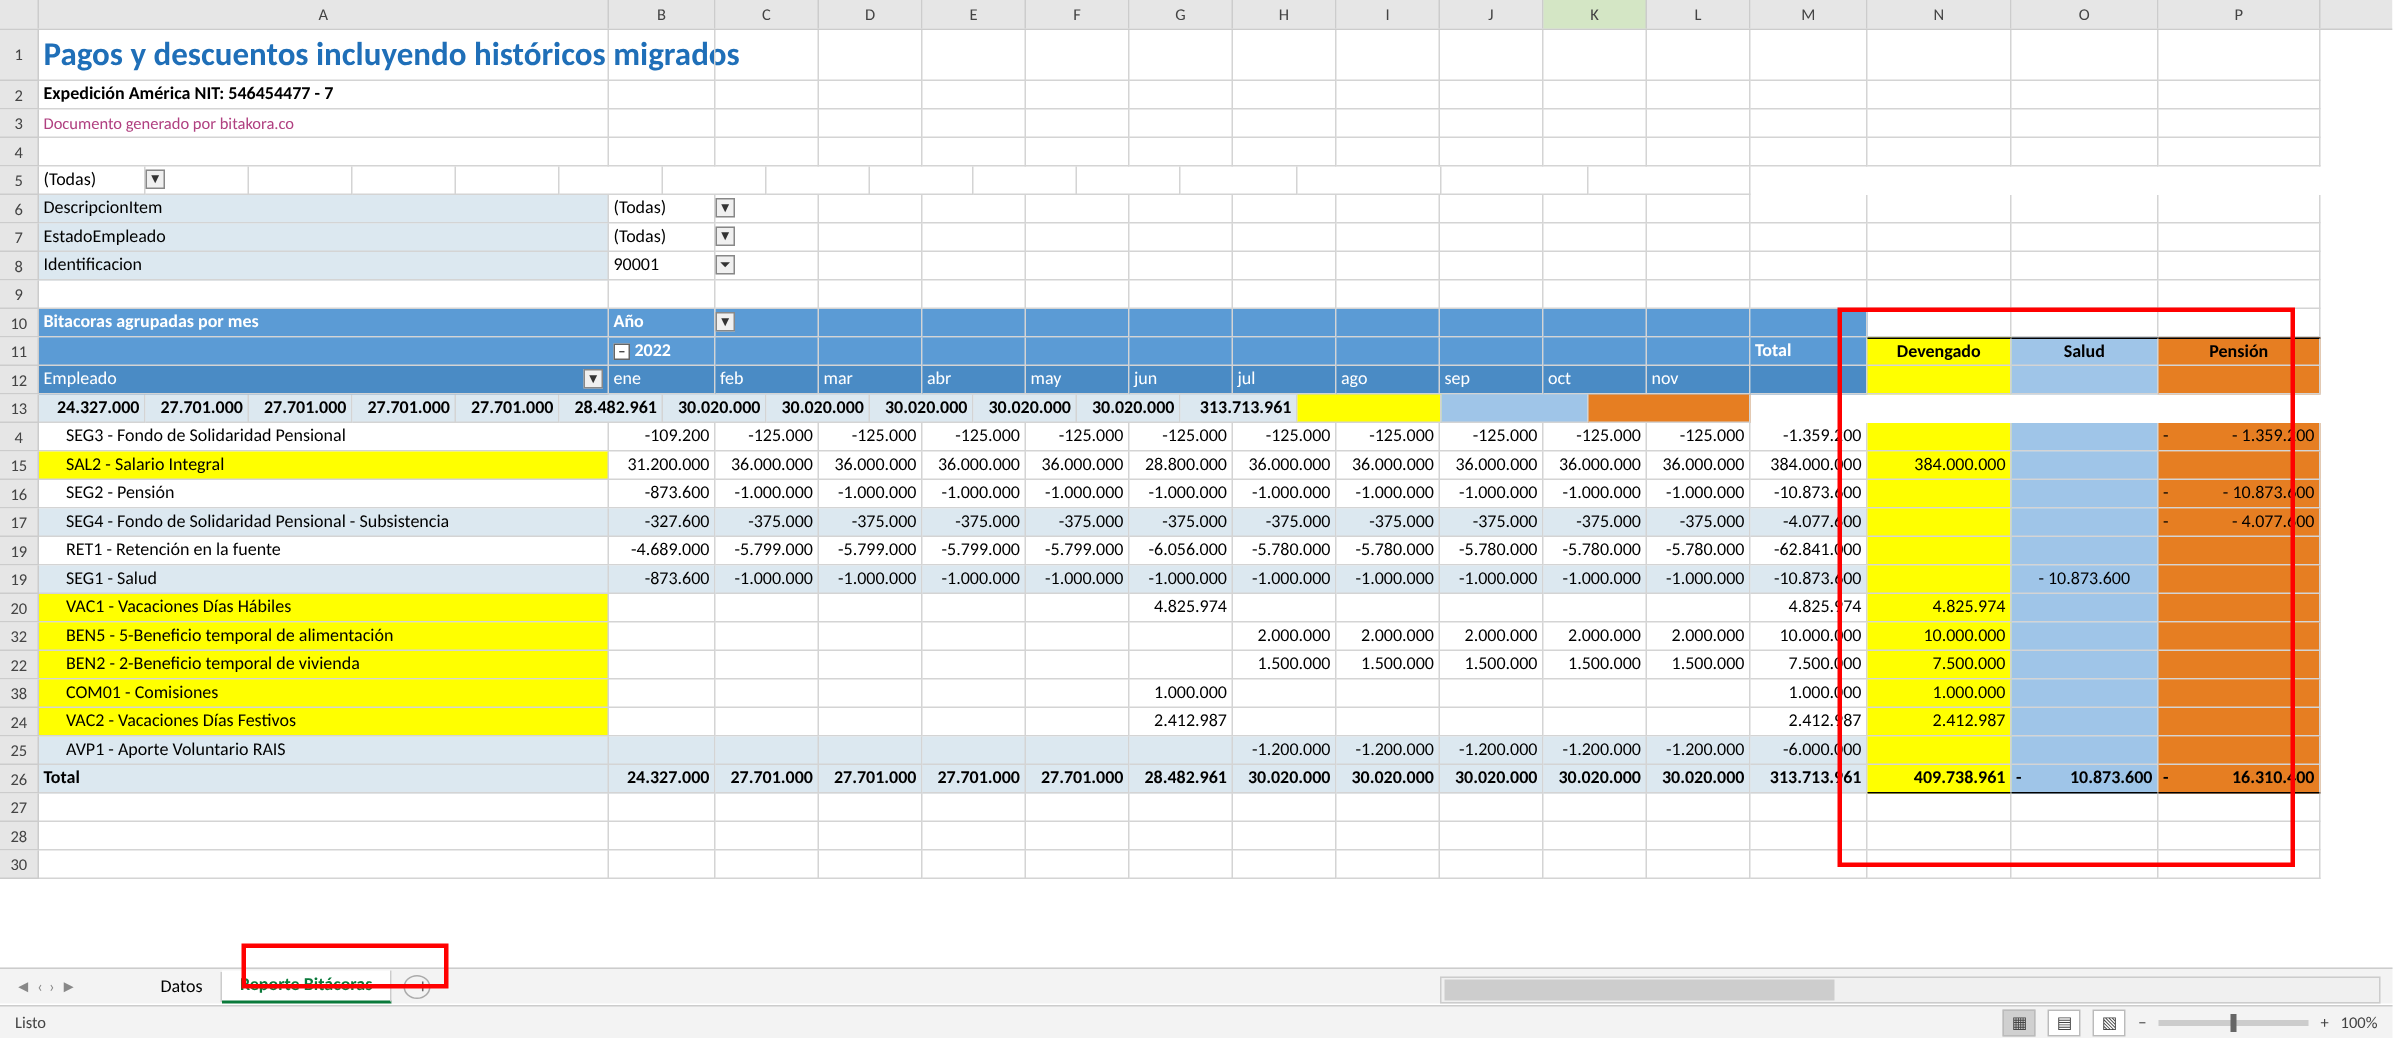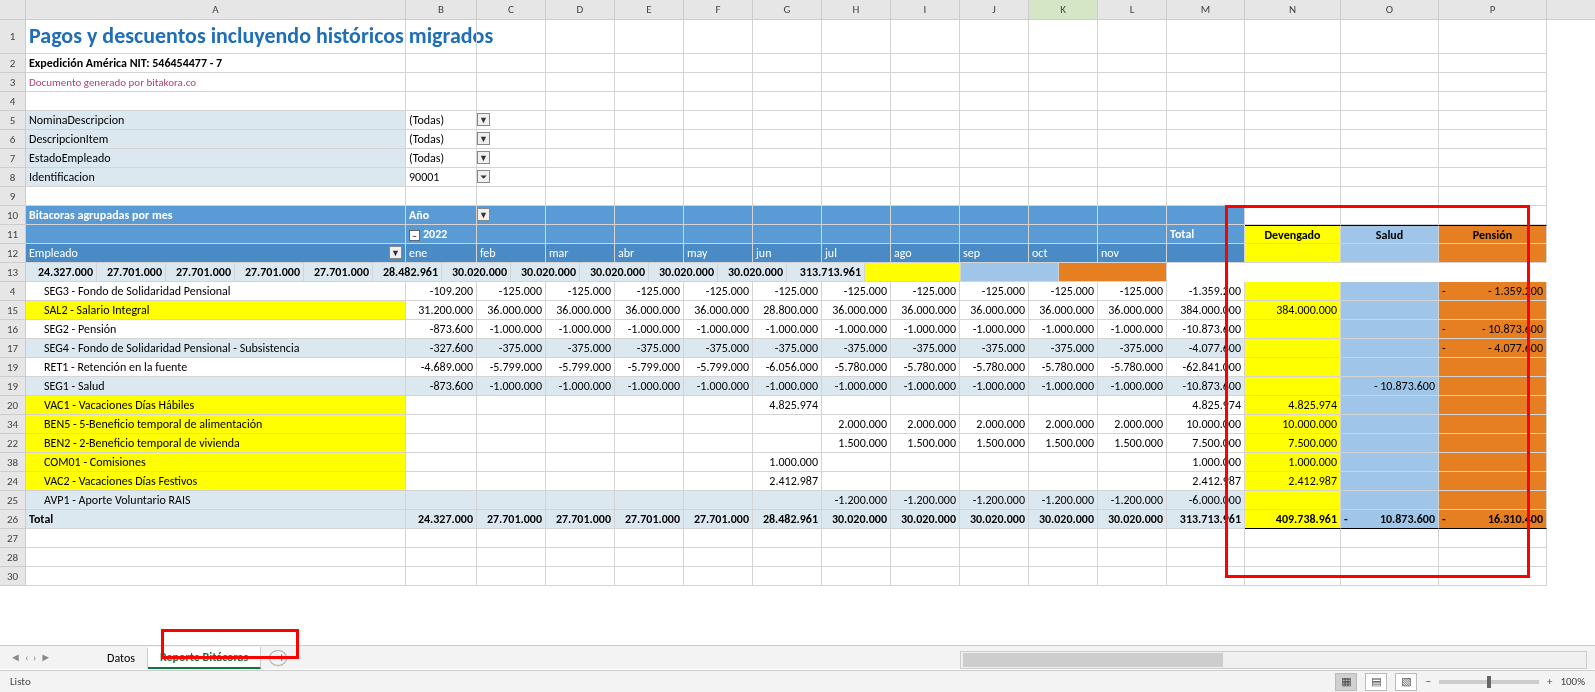--- a/index.html
+++ b/index.html
@@ -164,21 +164,20 @@
         <div class="cell " style="width: 69px; min-width: 69px;"></div>
         <div class="cell " style="width: 69px; min-width: 69px;"></div>
         <div class="cell " style="width: 69px; min-width: 69px;"></div>
         <div class="cell " style="width: 78px; min-width: 78px;"></div>
         <div class="cell " style="width: 96px; min-width: 96px;"></div>
         <div class="cell " style="width: 98px; min-width: 98px;"></div>
         <div class="cell " style="width: 108px; min-width: 108px;"></div>
       </div>
       <div class="row">
         <div class="rh">5</div>
-        <div class="cell filter-label" style="width: 380px; min-width: 380px;">NominaDescripcion</div>
         <div class="cell filter-val" style="width: 71px; min-width: 71px;">(Todas)<div class="filter-dd">▼</div></div>
         <div class="cell " style="width: 69px; min-width: 69px;"></div>
         <div class="cell " style="width: 69px; min-width: 69px;"></div>
         <div class="cell " style="width: 69px; min-width: 69px;"></div>
         <div class="cell " style="width: 69px; min-width: 69px;"></div>
         <div class="cell " style="width: 69px; min-width: 69px;"></div>
         <div class="cell " style="width: 69px; min-width: 69px;"></div>
         <div class="cell " style="width: 69px; min-width: 69px;"></div>
         <div class="cell " style="width: 69px; min-width: 69px;"></div>
         <div class="cell " style="width: 69px; min-width: 69px;"></div>
@@ -443,21 +442,21 @@
         <div class="cell r hdr-light" style="width: 69px; min-width: 69px;">-1.000.000</div>
         <div class="cell r hdr-light" style="width: 69px; min-width: 69px;">-1.000.000</div>
         <div class="cell r hdr-light" style="width: 69px; min-width: 69px;">-1.000.000</div>
         <div class="cell r hdr-light" style="width: 69px; min-width: 69px;">-1.000.000</div>
         <div class="cell r hdr-light" style="width: 69px; min-width: 69px;">-1.000.000</div>
         <div class="cell r hdr-light" style="width: 69px; min-width: 69px;">-1.000.000</div>
         <div class="cell r hdr-light" style="width: 69px; min-width: 69px;">-1.000.000</div>
         <div class="cell r hdr-light" style="width: 69px; min-width: 69px;">-1.000.000</div>
         <div class="cell r hdr-light" style="width: 78px; min-width: 78px;">-10.873.600</div>
         <div class="cell dev-col r" style="width: 96px; min-width: 96px;"></div>
-        <div class="cell sal-col r" style="width: 98px; min-width: 98px;">-   10.873.600</div>
+        <div class="cell sal-col r" style="width: 98px; min-width: 98px; text-align: center;">-   10.873.600</div>
         <div class="cell pen-col r" style="width: 108px; min-width: 108px;"></div>
       </div>
       <div class="row">
         <div class="rh">20</div>
         <div class="cell row-yellow" style="width: 380px; min-width: 380px; padding-left: 18px;">    VAC1 - Vacaciones Días Hábiles</div>
         <div class="cell r " style="width: 71px; min-width: 71px;"></div>
         <div class="cell r " style="width: 69px; min-width: 69px;"></div>
         <div class="cell r " style="width: 69px; min-width: 69px;"></div>
         <div class="cell r " style="width: 69px; min-width: 69px;"></div>
         <div class="cell r " style="width: 69px; min-width: 69px;"></div>
@@ -466,21 +465,21 @@
         <div class="cell r " style="width: 69px; min-width: 69px;"></div>
         <div class="cell r " style="width: 69px; min-width: 69px;"></div>
         <div class="cell r " style="width: 69px; min-width: 69px;"></div>
         <div class="cell r " style="width: 69px; min-width: 69px;"></div>
         <div class="cell r " style="width: 78px; min-width: 78px;">4.825.974</div>
         <div class="cell dev-col r" style="width: 96px; min-width: 96px;">4.825.974</div>
         <div class="cell sal-col r" style="width: 98px; min-width: 98px;"></div>
         <div class="cell pen-col r" style="width: 108px; min-width: 108px;"></div>
       </div>
       <div class="row">
-        <div class="rh">34</div>
+        <div class="rh">32</div>
         <div class="cell row-yellow" style="width: 380px; min-width: 380px; padding-left: 18px;">    BEN5 - 5-Beneficio temporal de alimentación</div>
         <div class="cell r " style="width: 71px; min-width: 71px;"></div>
         <div class="cell r " style="width: 69px; min-width: 69px;"></div>
         <div class="cell r " style="width: 69px; min-width: 69px;"></div>
         <div class="cell r " style="width: 69px; min-width: 69px;"></div>
         <div class="cell r " style="width: 69px; min-width: 69px;"></div>
         <div class="cell r " style="width: 69px; min-width: 69px;"></div>
         <div class="cell r " style="width: 69px; min-width: 69px;">2.000.000</div>
         <div class="cell r " style="width: 69px; min-width: 69px;">2.000.000</div>
         <div class="cell r " style="width: 69px; min-width: 69px;">2.000.000</div>

